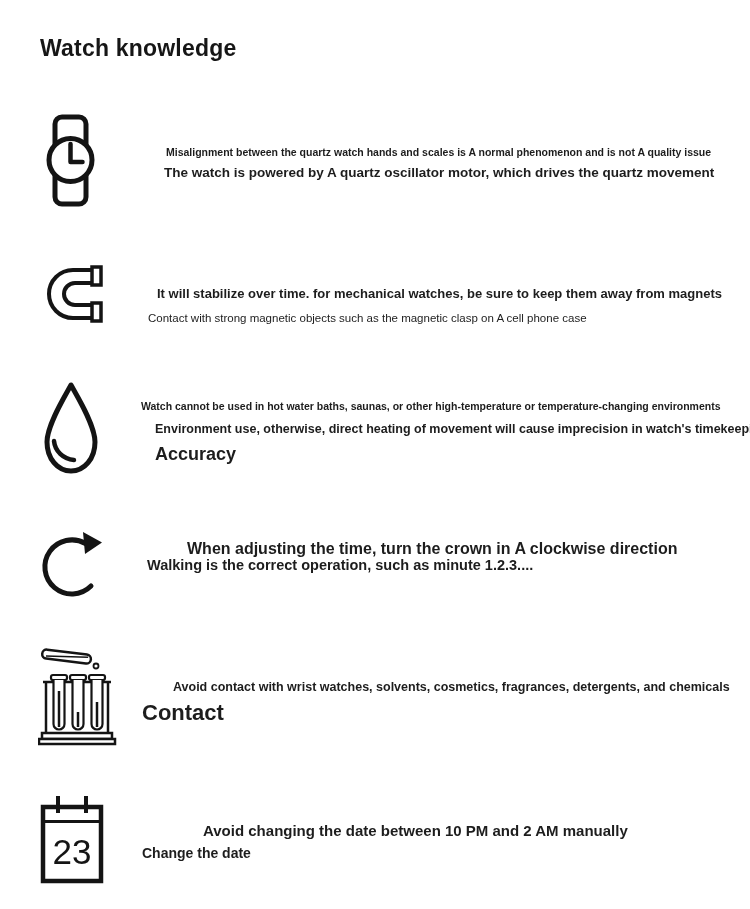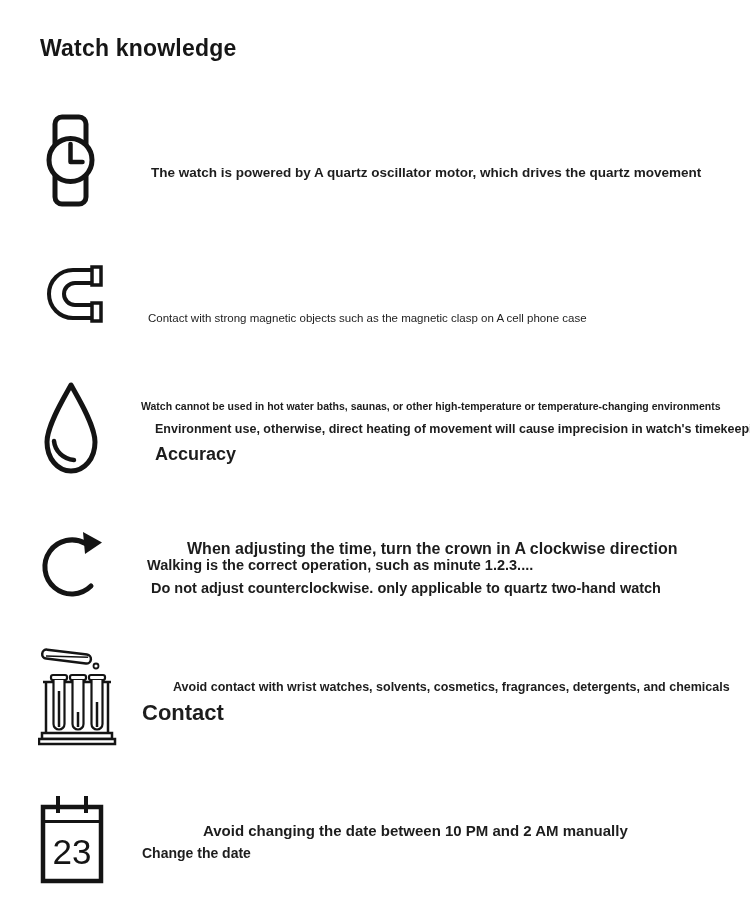--- a/index.html
+++ b/index.html
@@ -44,44 +44,45 @@
 
 <div class="page">
 
   <div class="page-title">Watch knowledge</div>
 
   <svg class="icon" style="left:46px; top:114px;" width="49" height="93" viewBox="0 0 49 93">
     <rect x="9" y="3" width="31" height="87" rx="7" fill="#fff" stroke="#141414" stroke-width="5"></rect>
     <circle cx="24.5" cy="46" r="21.5" fill="#fff" stroke="#141414" stroke-width="5"></circle>
     <path d="M24.5,30 V48 H36.5" fill="none" stroke="#141414" stroke-width="4.5" stroke-linecap="round" stroke-linejoin="round"></path>
   </svg>
-  <div class="line w700" style="left:151px; top:165px; font-size:13.5px;">The watch is powered by A quartz oscillator motor, which drives the quartz movement</div>
+  <div class="line w700" style="left:166px; top:146px; font-size:10.5px;">Misalignment between the quartz watch hands and scales is A normal phenomenon and is not A quality issue</div>
+  <div class="line w700" style="left:164px; top:165px; font-size:13.5px;">The watch is powered by A quartz oscillator motor, which drives the quartz movement</div>
 
   <svg class="icon" style="left:46px; top:265px;" width="58" height="60" viewBox="0 0 58 60">
     <path d="M50,5 H27 A24,24 0 0,0 27,53 H50 V40 H29 A11,11 0 0,1 29,18 H50 Z" fill="#fff" stroke="#141414" stroke-width="4"></path>
     <rect x="46" y="2" width="9" height="18" fill="#fff" stroke="#141414" stroke-width="3.5"></rect>
     <rect x="46" y="38" width="9" height="18" fill="#fff" stroke="#141414" stroke-width="3.5"></rect>
   </svg>
+  <div class="line w700" style="left:157px; top:286px; font-size:13px;">It will stabilize over time. for mechanical watches, be sure to keep them away from magnets</div>
   <div class="line w400" style="left:148px; top:312px; font-size:11.5px;">Contact with strong magnetic objects such as the magnetic clasp on A cell phone case</div>
 
   <svg class="icon" style="left:42px; top:380px;" width="58" height="96" viewBox="0 0 58 96">
     <path d="M29,5 C23,16 5,45 5,62 C5,78.5 15.5,91 29,91 C42.5,91 53,78.5 53,62 C53,45 35,16 29,5 Z" fill="#fff" stroke="#141414" stroke-width="5" stroke-linejoin="round"></path>
     <path d="M12,61 C13,71 21,79 32,80" fill="none" stroke="#141414" stroke-width="4.5" stroke-linecap="round"></path>
   </svg>
   <div class="line w700" style="left:141px; top:400px; font-size:10.5px;">Watch cannot be used in hot water baths, saunas, or other high-temperature or temperature-changing environments</div>
   <div class="line w700" style="left:155px; top:422px; font-size:12.5px;">Environment use, otherwise, direct heating of movement will cause imprecision in watch's timekeeping</div>
   <div class="line w700" style="left:155px; top:444px; font-size:18px;">Accuracy</div>
 
   <svg class="icon" style="left:39px; top:525px;" width="68" height="78" viewBox="0 0 68 78">
     <path d="M52,61 A27,27 0 1,1 46.5,18.6" fill="none" stroke="#141414" stroke-width="5" stroke-linecap="round"></path>
     <polygon points="44,7 63,17.5 46,29" fill="#141414"></polygon>
   </svg>
   <div class="line w700" style="left:187px; top:540px; font-size:16px;">When adjusting the time, turn the crown in A clockwise direction</div>
   <div class="line w700" style="left:147px; top:557px; font-size:14.5px;">Walking is the correct operation, such as minute 1.2.3....</div>
-  <div class="line w700" style="left:151px; top:580px; font-size:14.5px;">Do not adjust counterclockwise. only applicable to quartz two-hand watch</div>
 
   <svg class="icon" style="left:38px; top:644px;" width="80" height="102" viewBox="0 0 80 102">
     <g transform="rotate(7 28 13)">
       <rect x="4" y="8" width="49" height="9" rx="4.5" fill="#fff" stroke="#141414" stroke-width="2.5"></rect>
       <line x1="8" y1="14.5" x2="50" y2="10.5" stroke="#141414" stroke-width="1.5"></line>
     </g>
     <circle cx="58" cy="22" r="2.5" fill="#fff" stroke="#141414" stroke-width="1.8"></circle>
     <line x1="5" y1="38" x2="73" y2="38" stroke="#141414" stroke-width="2.5"></line>
     <line x1="8" y1="38" x2="8" y2="89" stroke="#141414" stroke-width="2.5"></line>
     <line x1="70" y1="38" x2="70" y2="89" stroke="#141414" stroke-width="2.5"></line>

